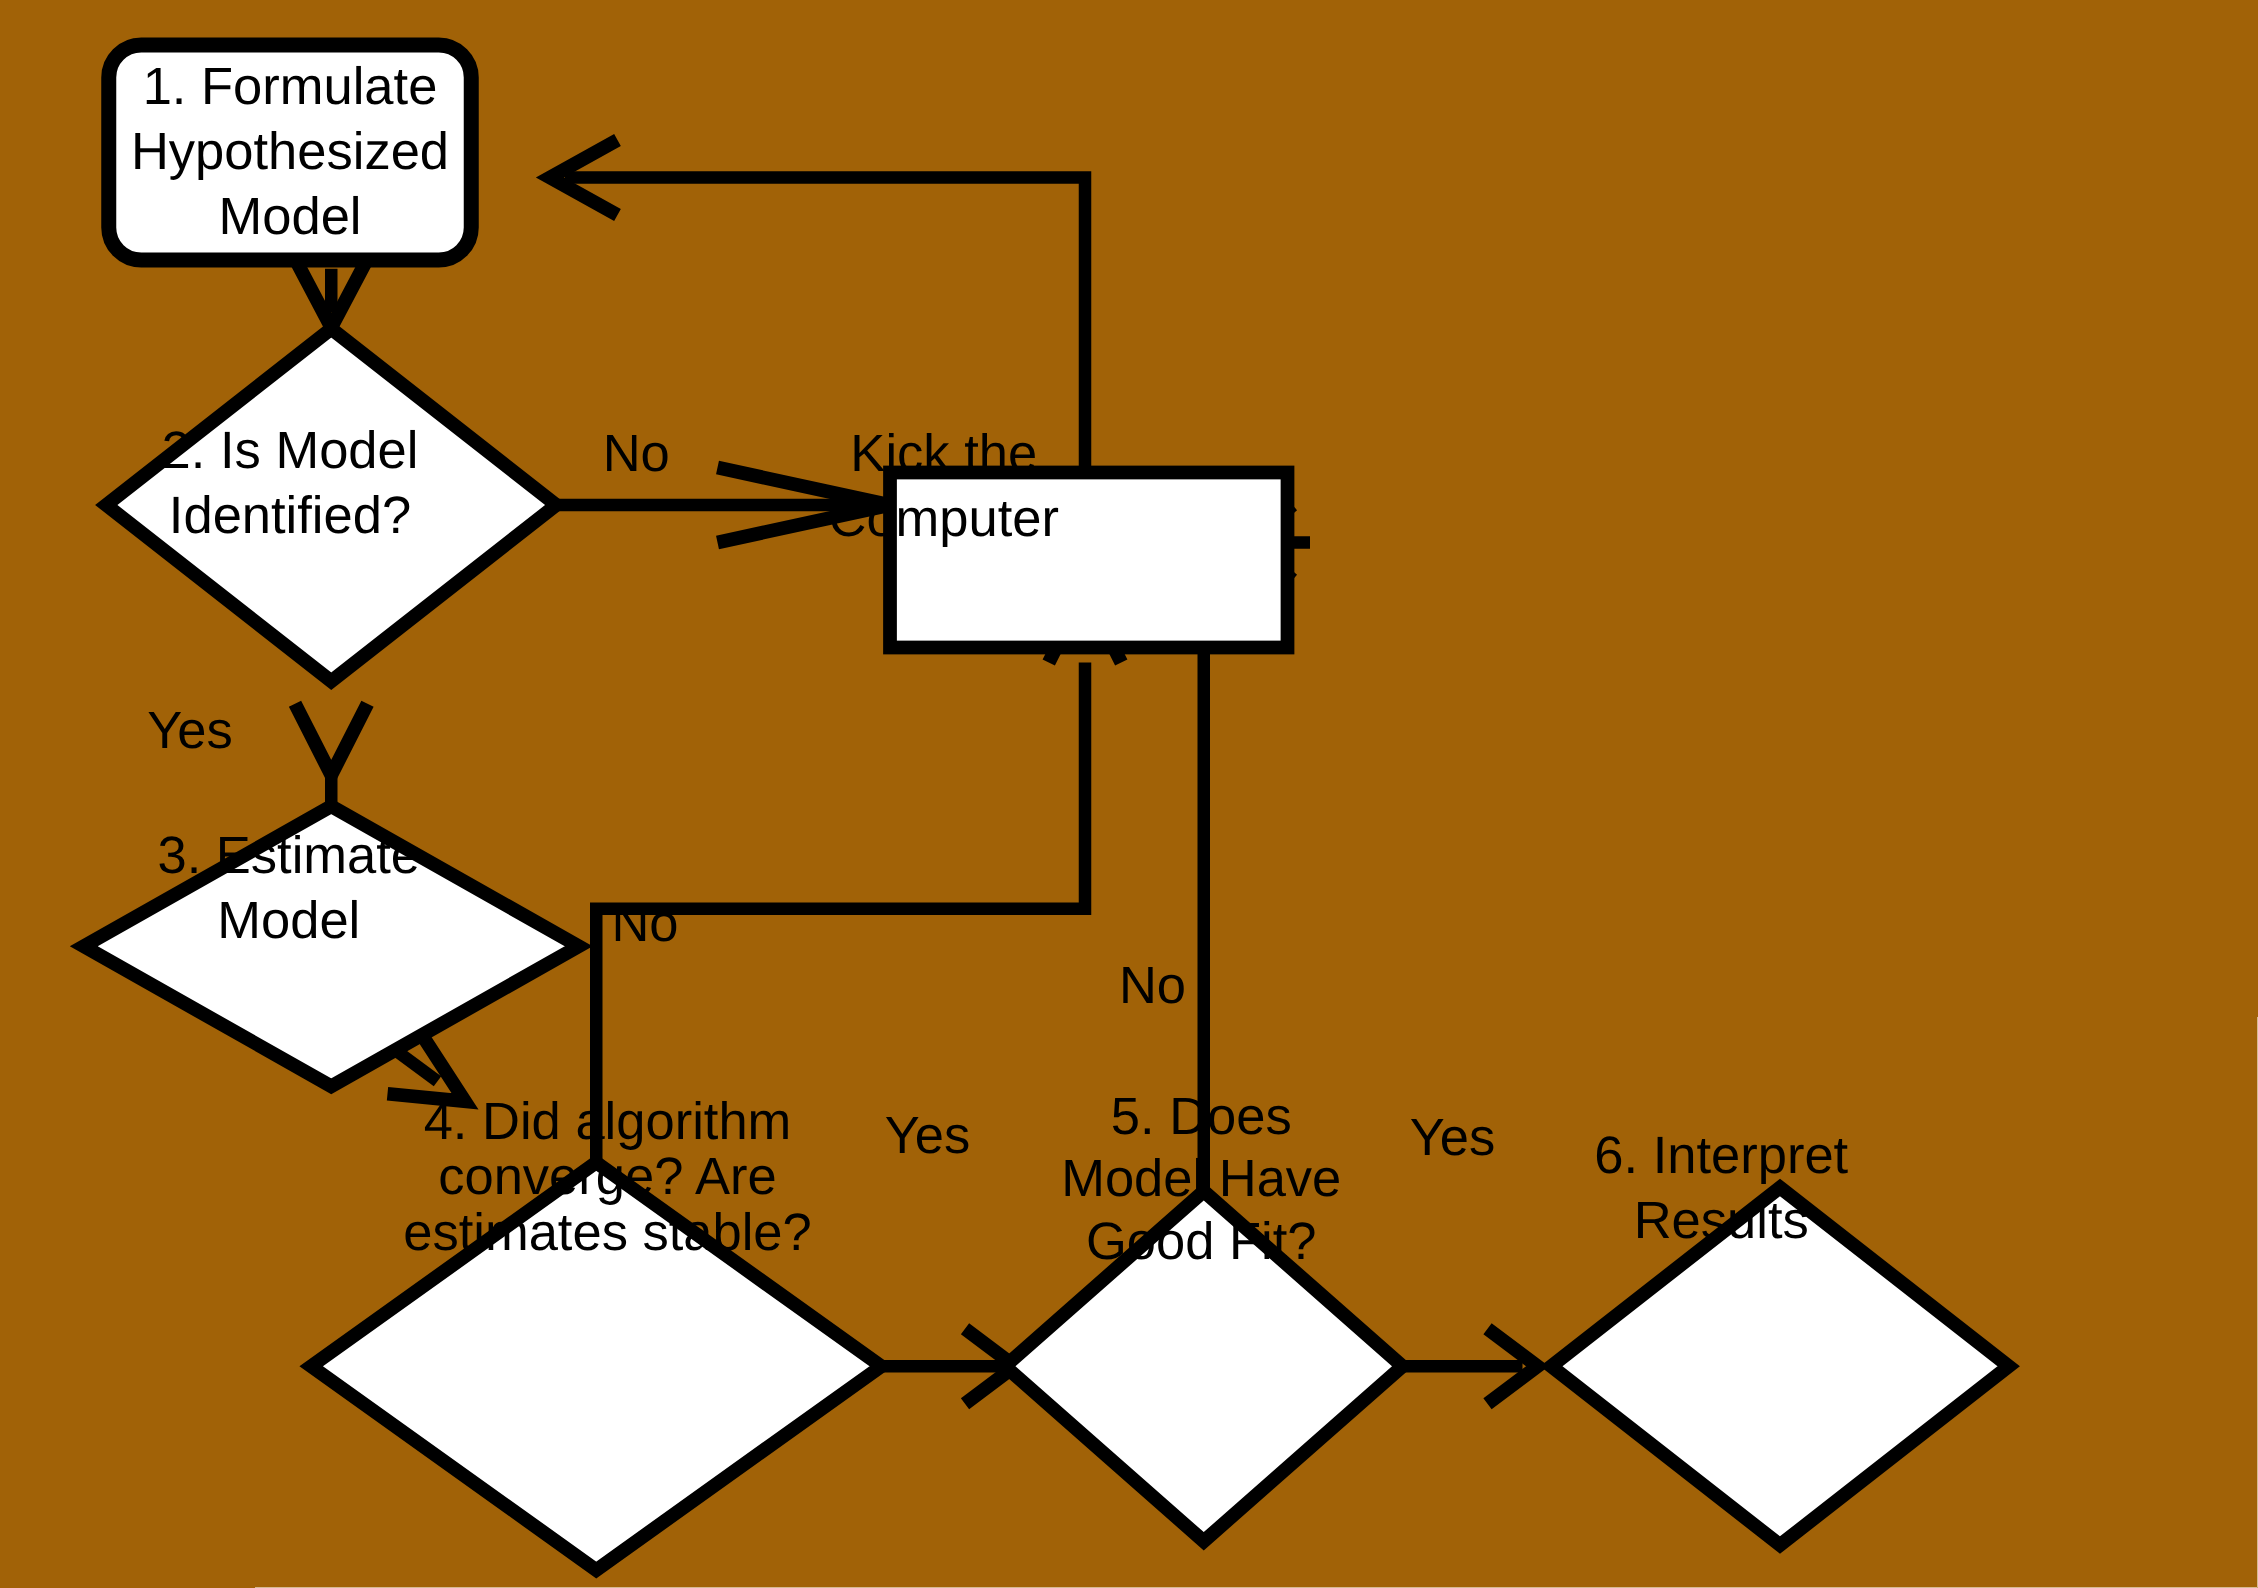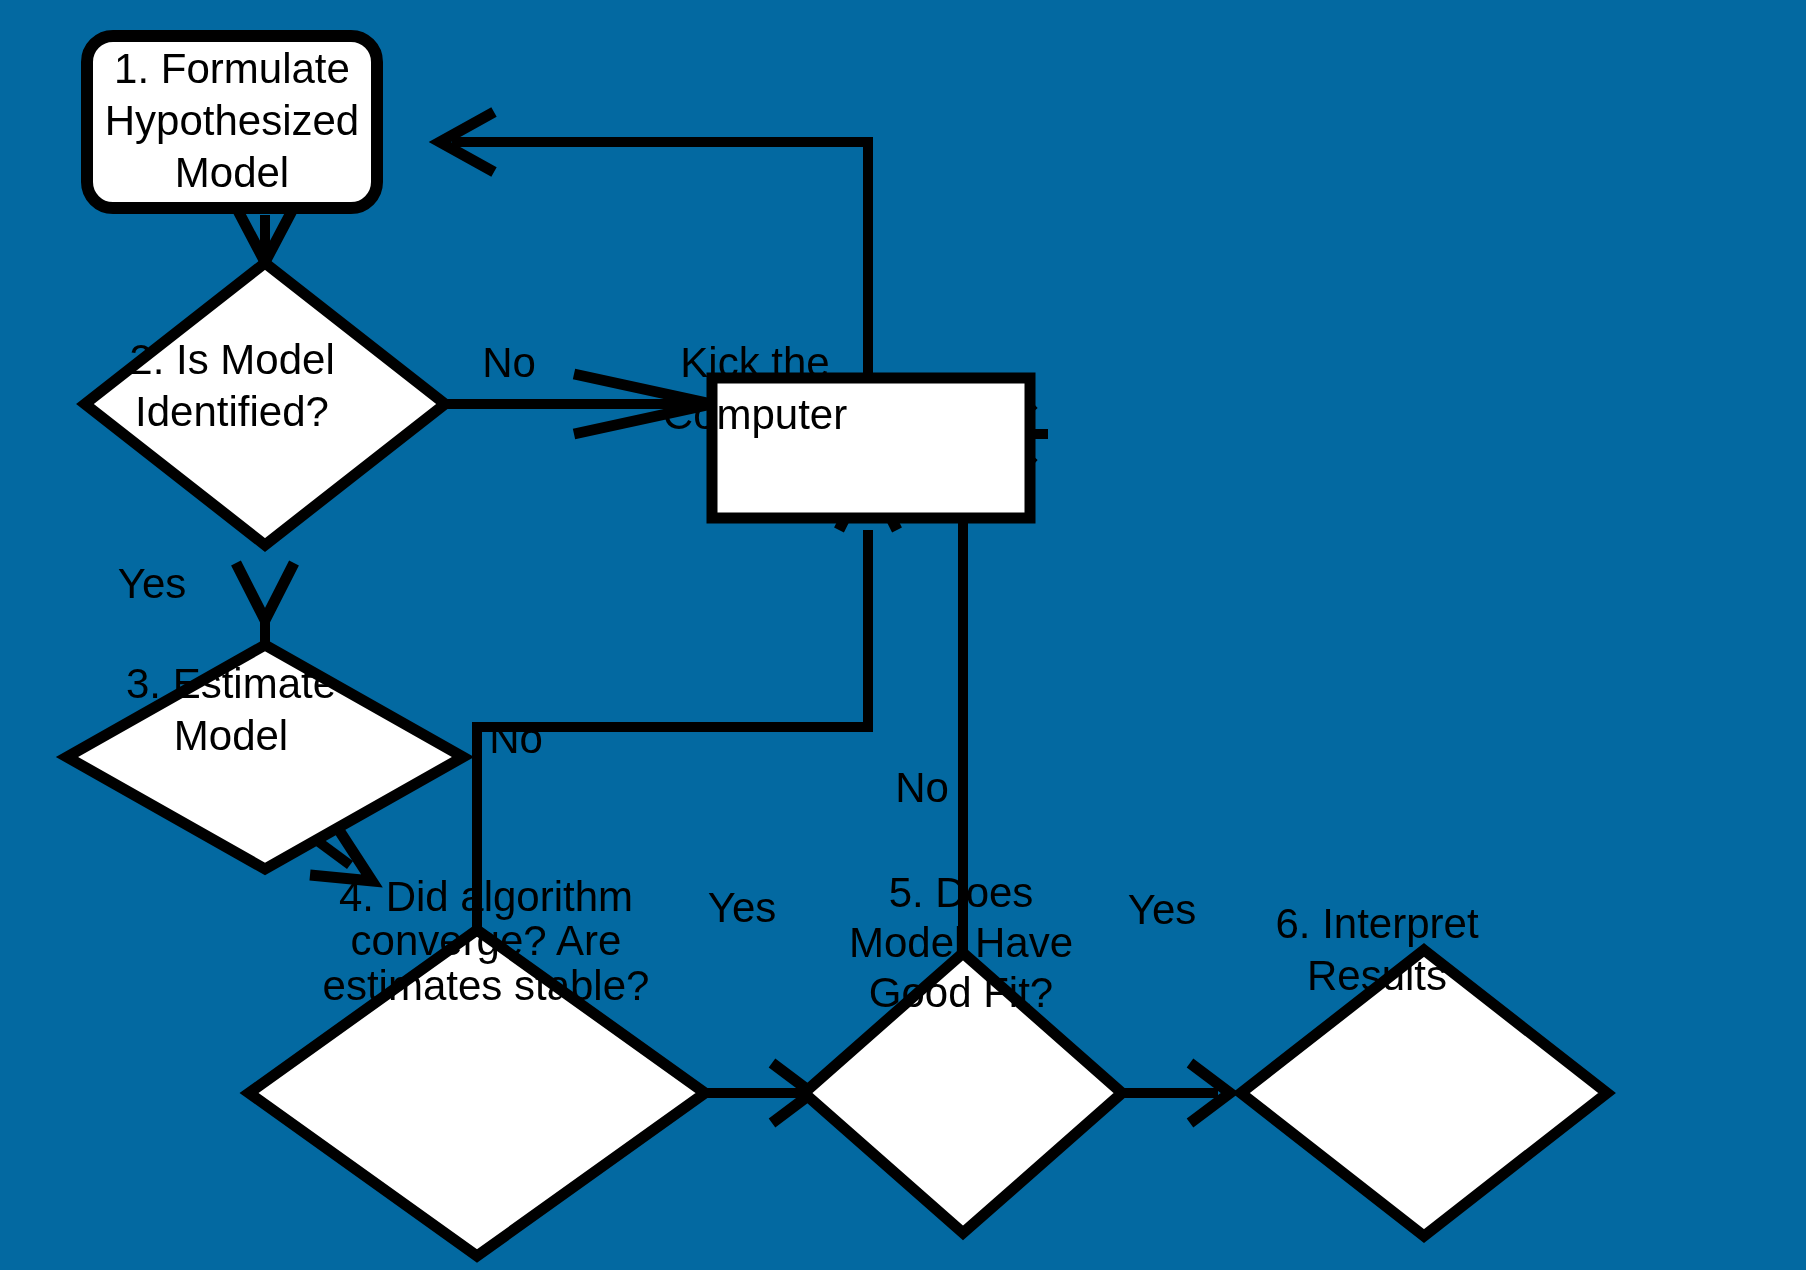--- a/index.html
+++ b/index.html
@@ -4,21 +4,21 @@
 <style>
   html, body {
     margin: 0;
     padding: 0;
     background: #ffffff;
   }
   #canvas {
     position: relative;
     width: 1806px;
     height: 1270px;
-    background: #0369a1;
+    background: #a16207;
     overflow: hidden;
     font-family: "Liberation Sans", sans-serif;
   }
   svg.diagram {
     position: absolute;
     left: 0;
     top: 0;
     width: 1806px;
     height: 1270px;
   }

